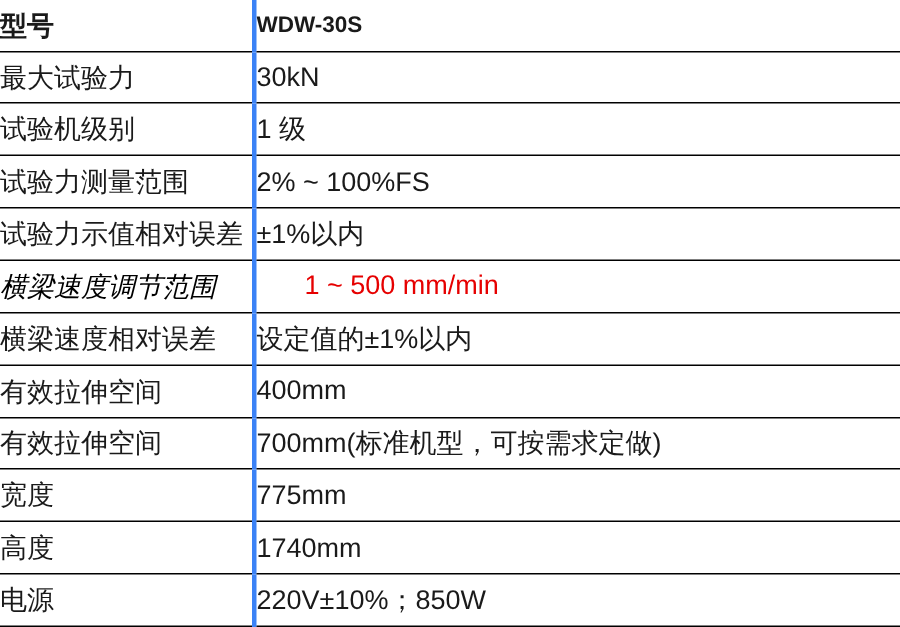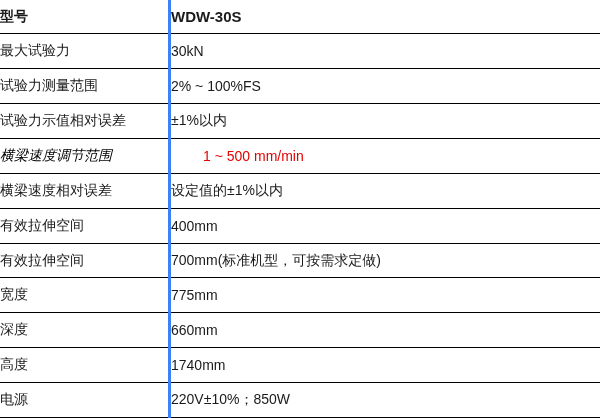--- a/index.html
+++ b/index.html
@@ -16,21 +16,21 @@
   }
   table.spec-table {
     width: 600px;
     height: 418px;
     border-collapse: collapse;
     table-layout: fixed;
   }
   table.spec-table td {
     border-bottom: 1px solid #000000;
     vertical-align: middle;
-    font-size: 14px;
+    font-size: 18px;
     color: #1a1a1a;
     padding: 0;
     overflow: hidden;
     white-space: nowrap;
   }
   td.label-cell {
     width: 168px;
     padding-left: 9px;
   }
   td.value-cell {
@@ -52,20 +52,24 @@
     <tbody>
       <tr class="header-row">
         <td class="label-cell">型号</td>
         <td class="value-cell">WDW-30S</td>
       </tr>
       <tr>
         <td class="label-cell">最大试验力</td>
         <td class="value-cell">30kN</td>
       </tr>
       <tr>
+        <td class="label-cell">试验机级别</td>
+        <td class="value-cell">1 级</td>
+      </tr>
+      <tr>
         <td class="label-cell">试验力测量范围</td>
         <td class="value-cell">2% ~ 100%FS</td>
       </tr>
       <tr>
         <td class="label-cell">试验力示值相对误差</td>
         <td class="value-cell">±1%以内</td>
       </tr>
       <tr style="color: rgb(230, 0, 0);">
         <td class="label-cell" style="color: #000000; font-style: italic;">横梁速度调节范围</td>
         <td class="value-cell" style="color: rgb(230, 0, 0); padding-left: 32px;">1 ~ 500 mm/min</td>
@@ -80,24 +84,20 @@
       </tr>
       <tr>
         <td class="label-cell">有效拉伸空间</td>
         <td class="value-cell">700mm(标准机型，可按需求定做)</td>
       </tr>
       <tr>
         <td class="label-cell">宽度</td>
         <td class="value-cell">775mm</td>
       </tr>
       <tr>
-        <td class="label-cell">深度</td>
-        <td class="value-cell">660mm</td>
-      </tr>
-      <tr>
         <td class="label-cell">高度</td>
         <td class="value-cell">1740mm</td>
       </tr>
       <tr>
         <td class="label-cell">电源</td>
         <td class="value-cell">220V±10%；850W</td>
       </tr>
     </tbody>
   </table>
 </div>

